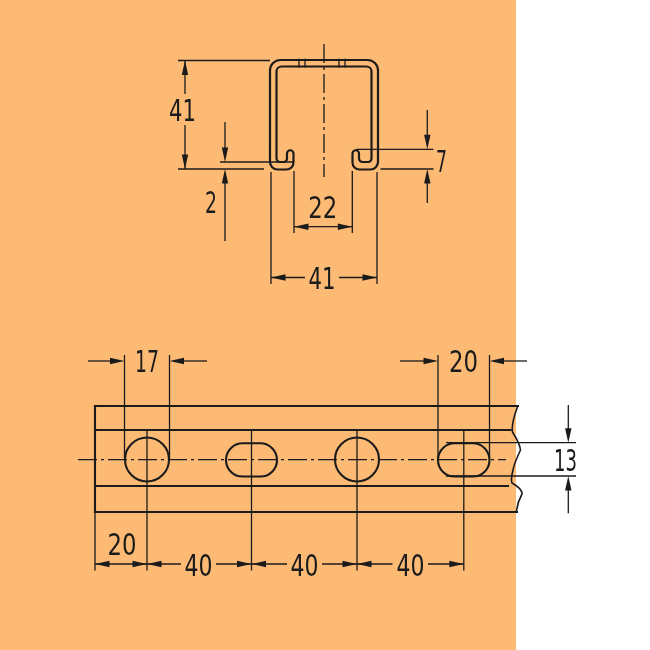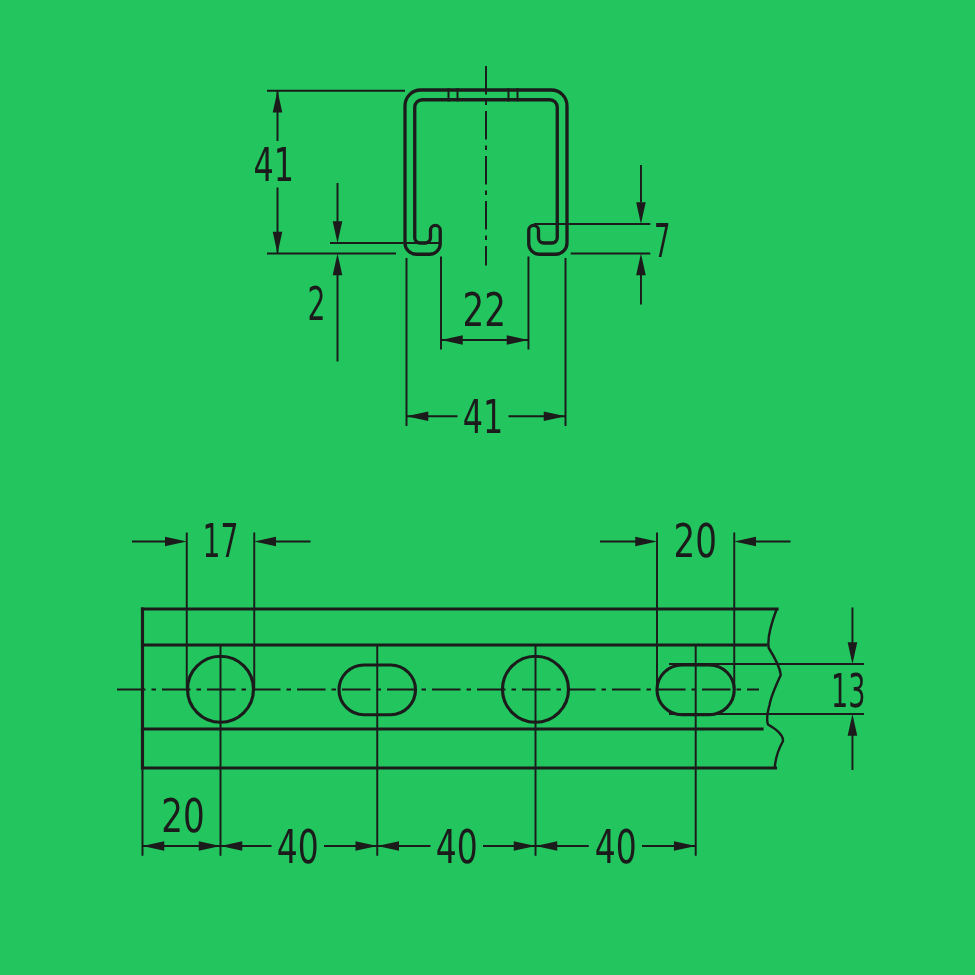--- a/index.html
+++ b/index.html
@@ -1,16 +1,16 @@
 <!DOCTYPE html>
 <html><head>
 <meta charset="utf-8">
 <style>
   html,body{margin:0;padding:0;background:#ffffff;}
-  .canvas{width:650px;height:650px;background:#22c55e;position:relative;font-family:"DejaVu Sans",sans-serif;}
+  .canvas{width:516px;height:650px;background:#fdba74;position:relative;font-family:"DejaVu Sans",sans-serif;}
   svg{display:block;}
   text{fill:#1b1b1b;font-family:"DejaVu Sans",sans-serif;font-size:31px;}
   .thick{stroke:#1b1b1b;stroke-width:2.2;fill:none;stroke-linejoin:round;stroke-linecap:round;}
   .med{stroke:#1b1b1b;stroke-width:2.1;fill:none;stroke-linecap:square;}
   .thin{stroke:#1b1b1b;stroke-width:1.3;fill:none;stroke-linecap:butt;}
   .cl{stroke:#1b1b1b;stroke-width:1.3;fill:none;stroke-dasharray:19 4 3 4;}
   .brk{stroke:#1b1b1b;stroke-width:1.6;fill:none;stroke-linejoin:round;}
   .ah{fill:#1b1b1b;stroke:none;}
 </style>
 </head>

